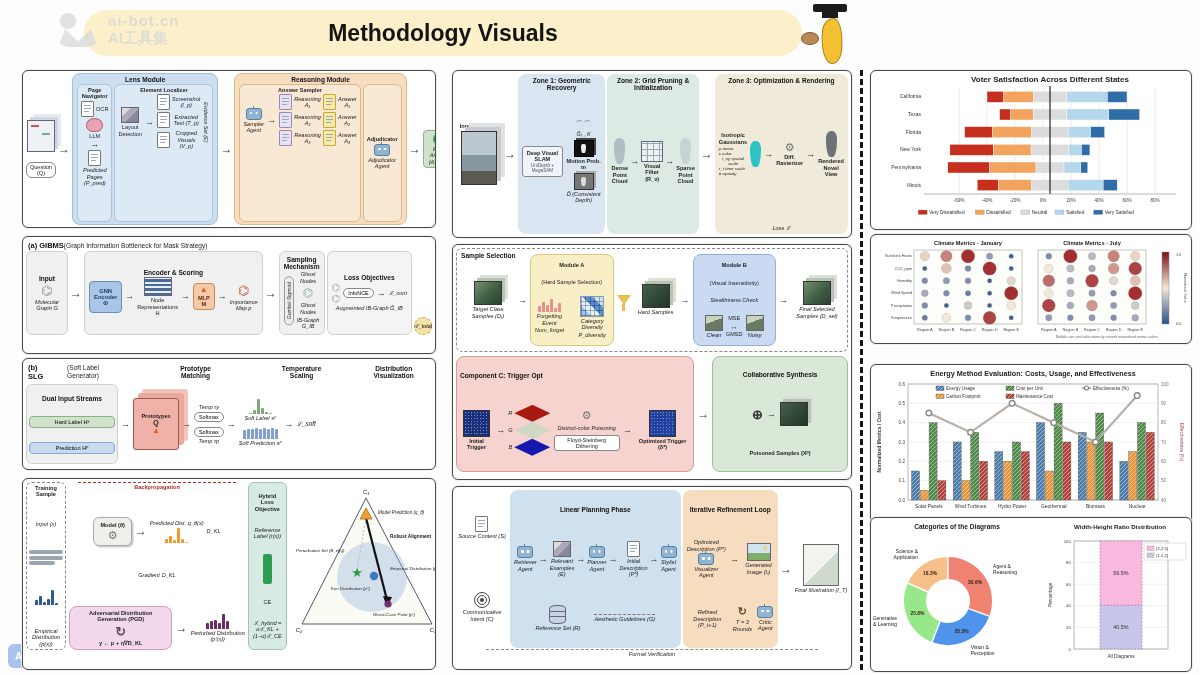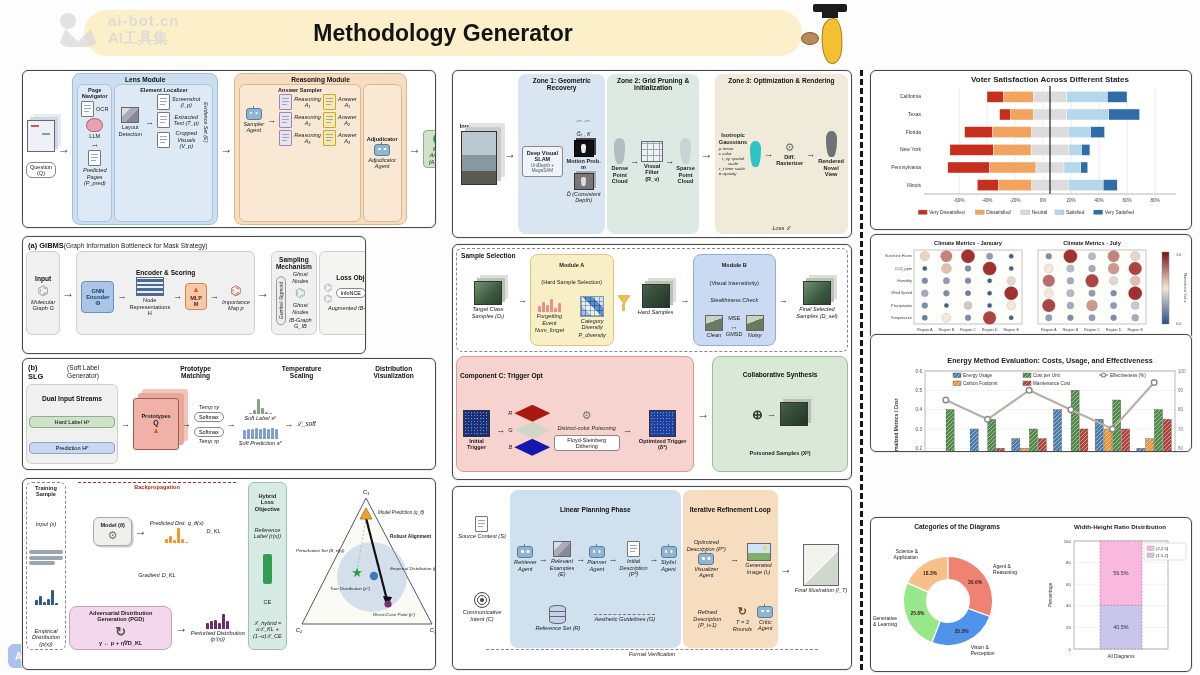--- a/index.html
+++ b/index.html
@@ -108,21 +108,21 @@
   .banana .palette{position:absolute;left:2px;top:28px;width:16px;height:11px;background:#b98a54;border:1px solid #7a5a30;border-radius:50%;}
   .corner-logo{position:absolute;left:8px;top:644px;width:24px;height:24px;border-radius:6px;background:#5a8adf;opacity:.5;display:flex;align-items:center;justify-content:center;color:#fff;font-size:10px;font-weight:bold;}
   svg text{font-family:"Liberation Sans",sans-serif;}
 </style>
 </head>
 <body>
 
 <div id="canvas">
 
   <div class="hdr-left">
-    <span>Methodology Generator</span>
+    <span>Methodology Visuals</span>
   </div>
   <div class="wm">
     <div class="logo"></div>
     <div class="c" style="align-items:flex-start;gap:0">
       <span class="t1">ai-bot.cn</span>
       <span class="t2">AI工具集</span>
     </div>
   </div>
   <div class="banana">
     <div class="cap"></div>
@@ -223,21 +223,21 @@
         </div>
       </div>
       <span class="AR">→</span>
       <div class="c greenbox" style="width:44px">
         <span class="chk"></span>
         <span class="lbl i">Final Answer (A_final)</span>
       </div>
     </div>
   </div>
 
-  <div class="panel" style="left:22px;top:236px;width:344px;height:118px">
+  <div class="panel" style="left:22px;top:236px;width:414px;height:118px">
     <div class="r" style="gap:0;margin:1px 2px">
         <span class="ptitle">(a) GIBMS</span>
         <span class="lbl" style="font-size:6.6px"> (Graph Information Bottleneck for Mask Strategy)</span>
       </div>
     <div class="r" style="align-items:stretch;gap:2px;height:84px">
       <div class="sec c" style="width:52px;justify-content:center">
         <span class="sect">Input</span>
         <span style="font-size:13px;color:#999">⌬</span>
         <span class="lbl i">Molecular Graph G</span>
       </div>
@@ -881,21 +881,21 @@
             <stop offset="50%" stop-color="#f2e8d8"></stop>
             <stop offset="100%" stop-color="#2a4e8a"></stop>
           </linearGradient>
         </defs>
         <rect x="290" y="16" width="7" height="72" fill="url(#cb)" stroke="#888" stroke-width="0.5"></rect>
         <text x="304" y="20" font-size="3.8" text-anchor="start" fill="#444">1.0</text>
         <text x="304" y="89" font-size="3.8" text-anchor="start" fill="#444">0.0</text>
         <text x="312" y="52" font-size="3.8" text-anchor="middle" fill="#555" transform="rotate(90 312 52)">Normalized Value</text>
         <text x="286" y="102" font-size="3.6" text-anchor="end" fill="#666" font-style="italic">Bubble size and color intensity encode normalized metric values</text>
       </svg></div>
-  <div class="panel" style="left:870px;top:334px;width:322px;height:118px;padding:18px" id="p-energy"><svg width="318" height="160" viewBox="0 0 318 160">
+  <div class="panel" style="left:870px;top:364px;width:322px;height:162px;padding:1px" id="p-energy"><svg width="318" height="160" viewBox="0 0 318 160">
         <defs>
           <pattern id="hp0" width="4" height="4" patternUnits="userSpaceOnUse">
             <rect width="4" height="4" fill="#4a7aa8"></rect>
             <path d="M0 4 L4 0" stroke="rgba(255,255,255,.55)" stroke-width="0.9"></path>
           </pattern>
           <pattern id="hp1" width="4" height="4" patternUnits="userSpaceOnUse">
             <rect width="4" height="4" fill="#e8963c"></rect>
             <path d="M0 4 L4 0" stroke="rgba(255,255,255,.55)" stroke-width="0.9"></path>
           </pattern>
           <pattern id="hp2" width="4" height="4" patternUnits="userSpaceOnUse">

